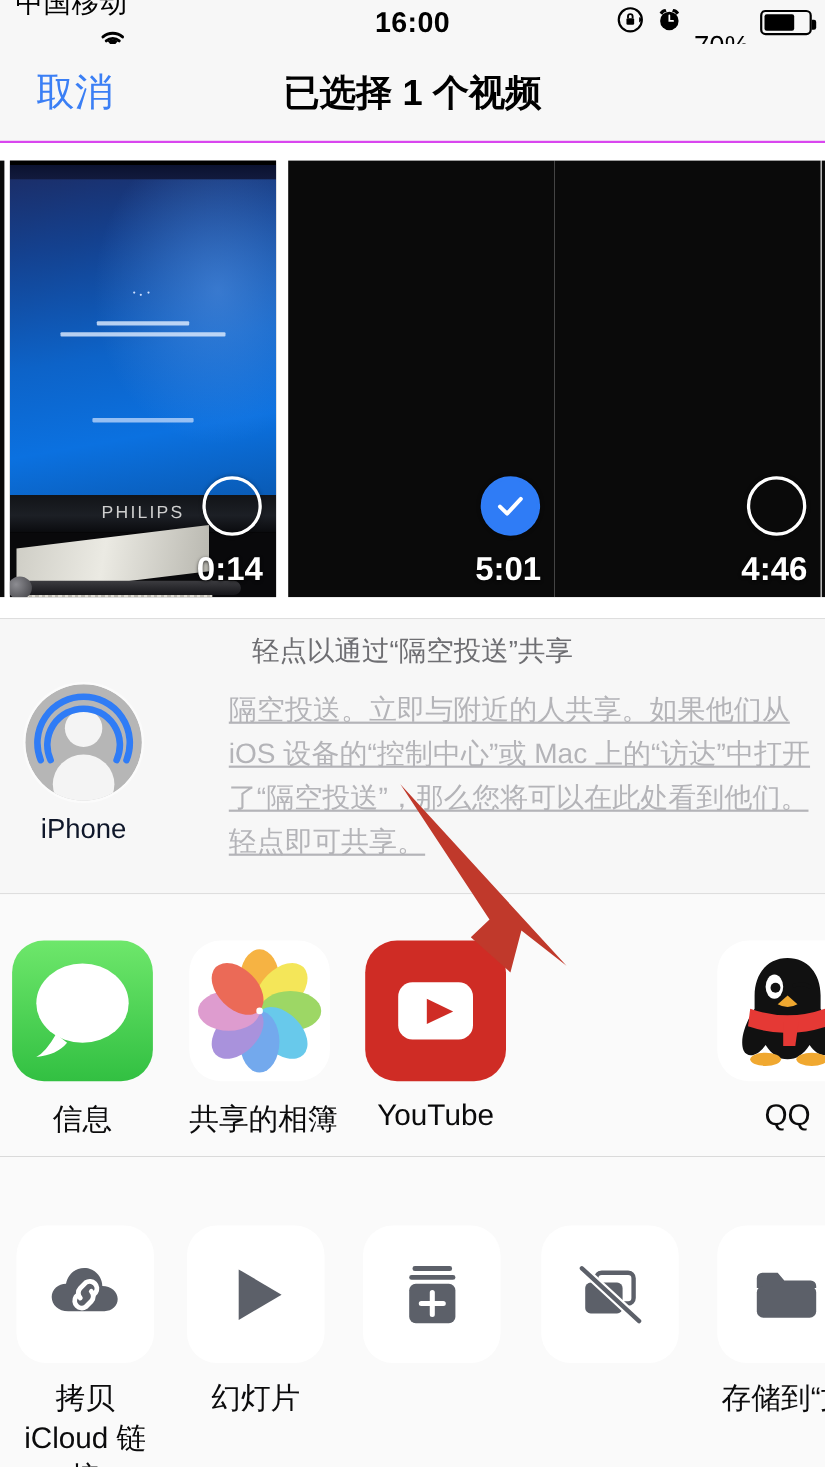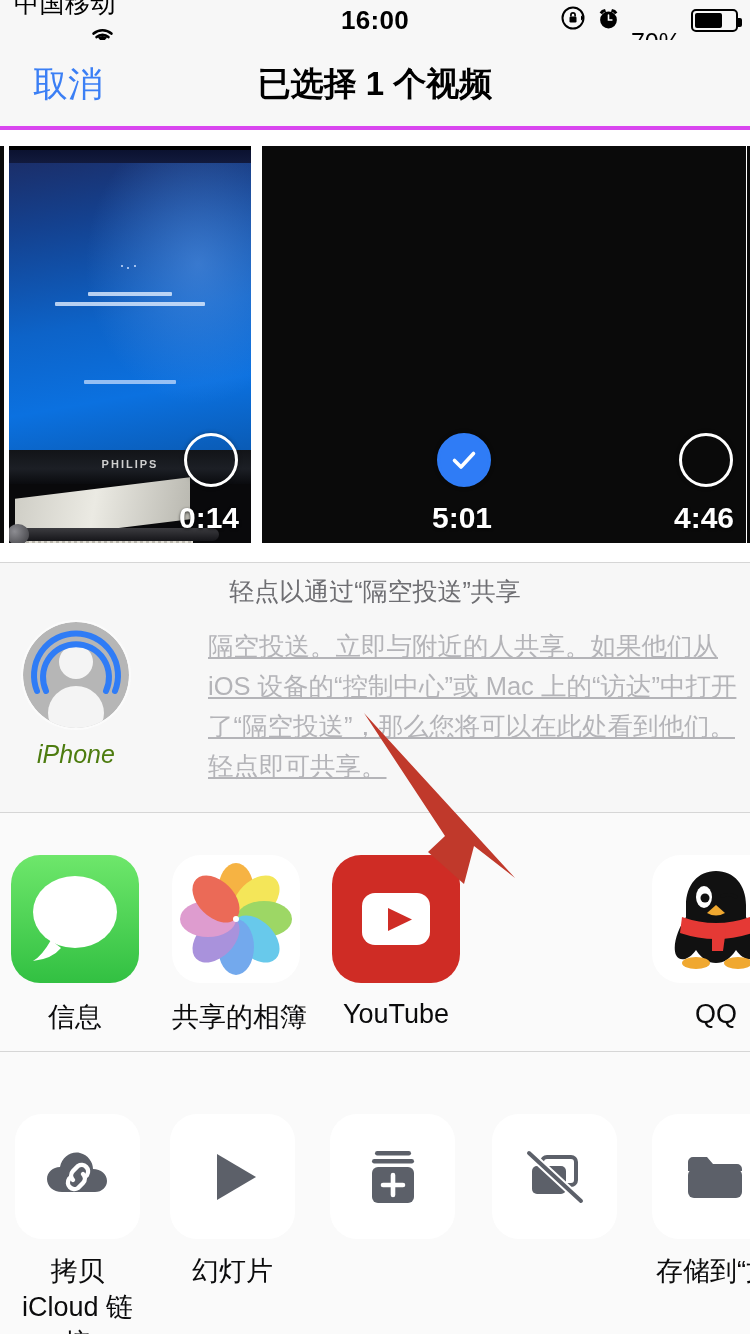--- a/index.html
+++ b/index.html
@@ -41,21 +41,21 @@
   }
   .batt::after{
     content:""; position:absolute; right:-6px; top:7px; width:4px; height:9px;
     background:#000; border-radius:0 2px 2px 0;
   }
   .batt-fill{ height:100%; background:#000; border-radius:2px; }
 
   
   .navbar {
     position:absolute; top:40px; left:0; width:750px; height:90px;
-    background:#f7f7f7; border-bottom:4px solid #d946ef;
+    background:#f7f7f7; border-bottom:2px solid #d946ef;
   }
   .nav-cancel {
     position:absolute; left:33px; top:50%; transform:translateY(-50%);
     font-size:35px; color:#3b7ff5; line-height:1;
   }
   .nav-title {
     position:absolute; left:0; width:750px; top:50%; transform:translateY(-50%);
     text-align:center; font-size:33px; font-weight:bold; color:#000; line-height:1;
   }
 
@@ -97,21 +97,21 @@
   }
   .win-l1{ top:142px; width:84px; height:4px; }
   .win-l2{ top:152px; width:150px; height:4px; }
   .win-l3{ top:230px; width:92px; height:4px; background:rgba(215,230,255,.68);}
   .win-bezel{
     position:absolute; left:0; right:0; top:304px; height:34px;
     background:linear-gradient(#121418,#1c1f25 55%,#0a0b0e);
   }
   .win-brand{
     position:absolute; left:50%; top:312px; transform:translateX(-50%);
-    font-size:11px; letter-spacing:2px; color:#cfcfcf; font-weight:bold;
+    font-size:16px; letter-spacing:2px; color:#cfcfcf; font-weight:normal;
   }
   .win-desk{ position:absolute; left:0; right:0; top:338px; bottom:0; background:#09090b; }
   .win-paper{
     position:absolute; left:6px; top:4px; width:175px; height:42px;
     background:linear-gradient(100deg,#cfcec6,#ebeae3 45%,#b9b8b0);
     transform:skewY(-7deg);
   }
   .win-roller{
     position:absolute; left:0px; top:44px; width:210px; height:13px;
     background:linear-gradient(#3c3c40,#16161a); border-radius:7px;
@@ -151,21 +151,21 @@
     position:absolute; top:563px; left:0; width:750px; height:249px;
     background:#f7f7f7;
   }
   .airdrop-title{
     position:absolute; left:0; width:750px; top:12px; text-align:center;
     font-size:25px; color:#6e6e72;
   }
   .airdrop-body{ position:absolute; left:0; top:55px; width:750px; height:170px; }
   .ad-user{ position:absolute; left:17px; top:0; width:118px; text-align:center; }
   .ad-avatar{ position:relative; width:114px; height:114px; margin:0 auto; }
-  .ad-name{ margin-top:8px; font-size:25px; color:#4d7c0f;font-style:italic; }
+  .ad-name{ margin-top:8px; font-size:25px; color:#0f172a; }
   .ad-desc{
     position:absolute; left:208px; top:8px; width:530px;
     font-size:25.5px; line-height:40px; color:#b4b4b8;text-decoration:underline;
   }
 
   .apps {
     position:absolute; top:813px; left:0; width:750px; height:238px;
     background:#fafafa;
   }
   .app-row{ position:absolute; top:42px; left:0; width:686px; height:190px; }

